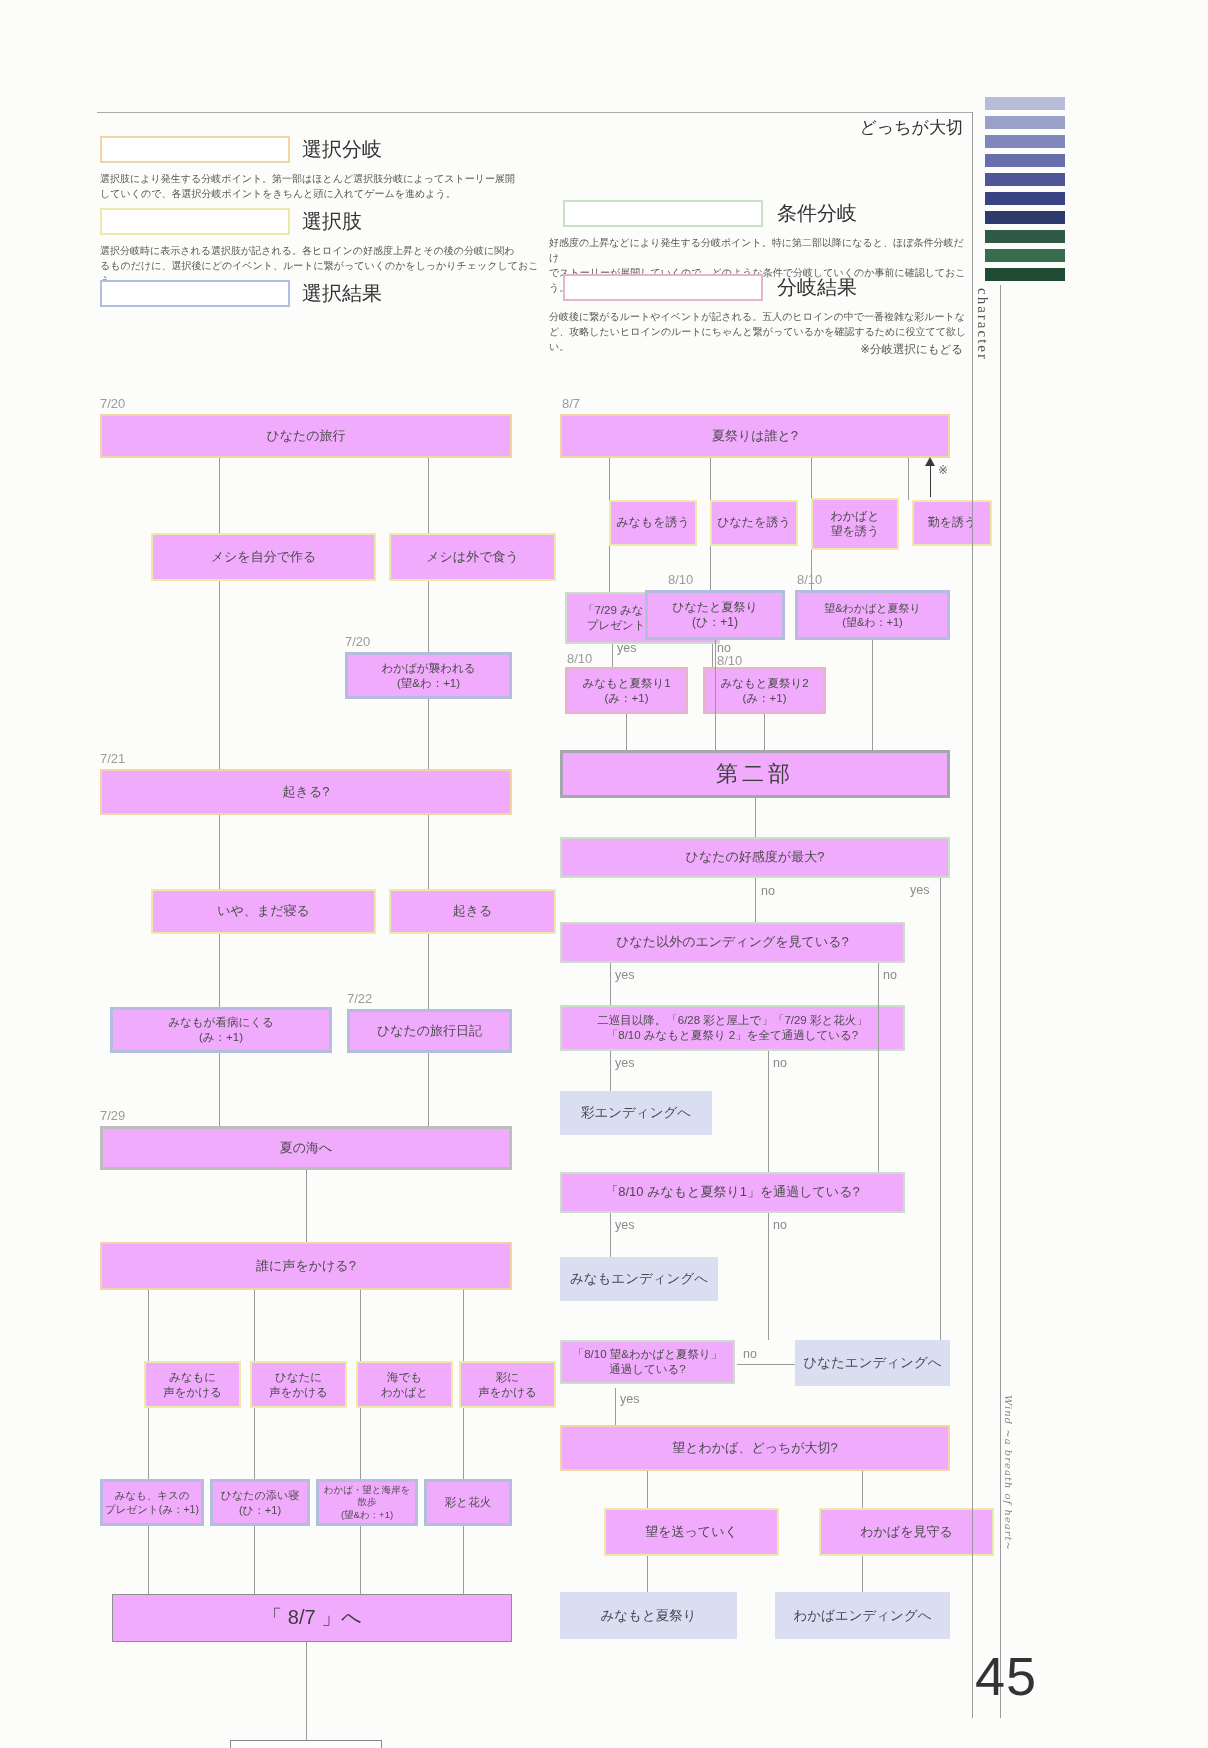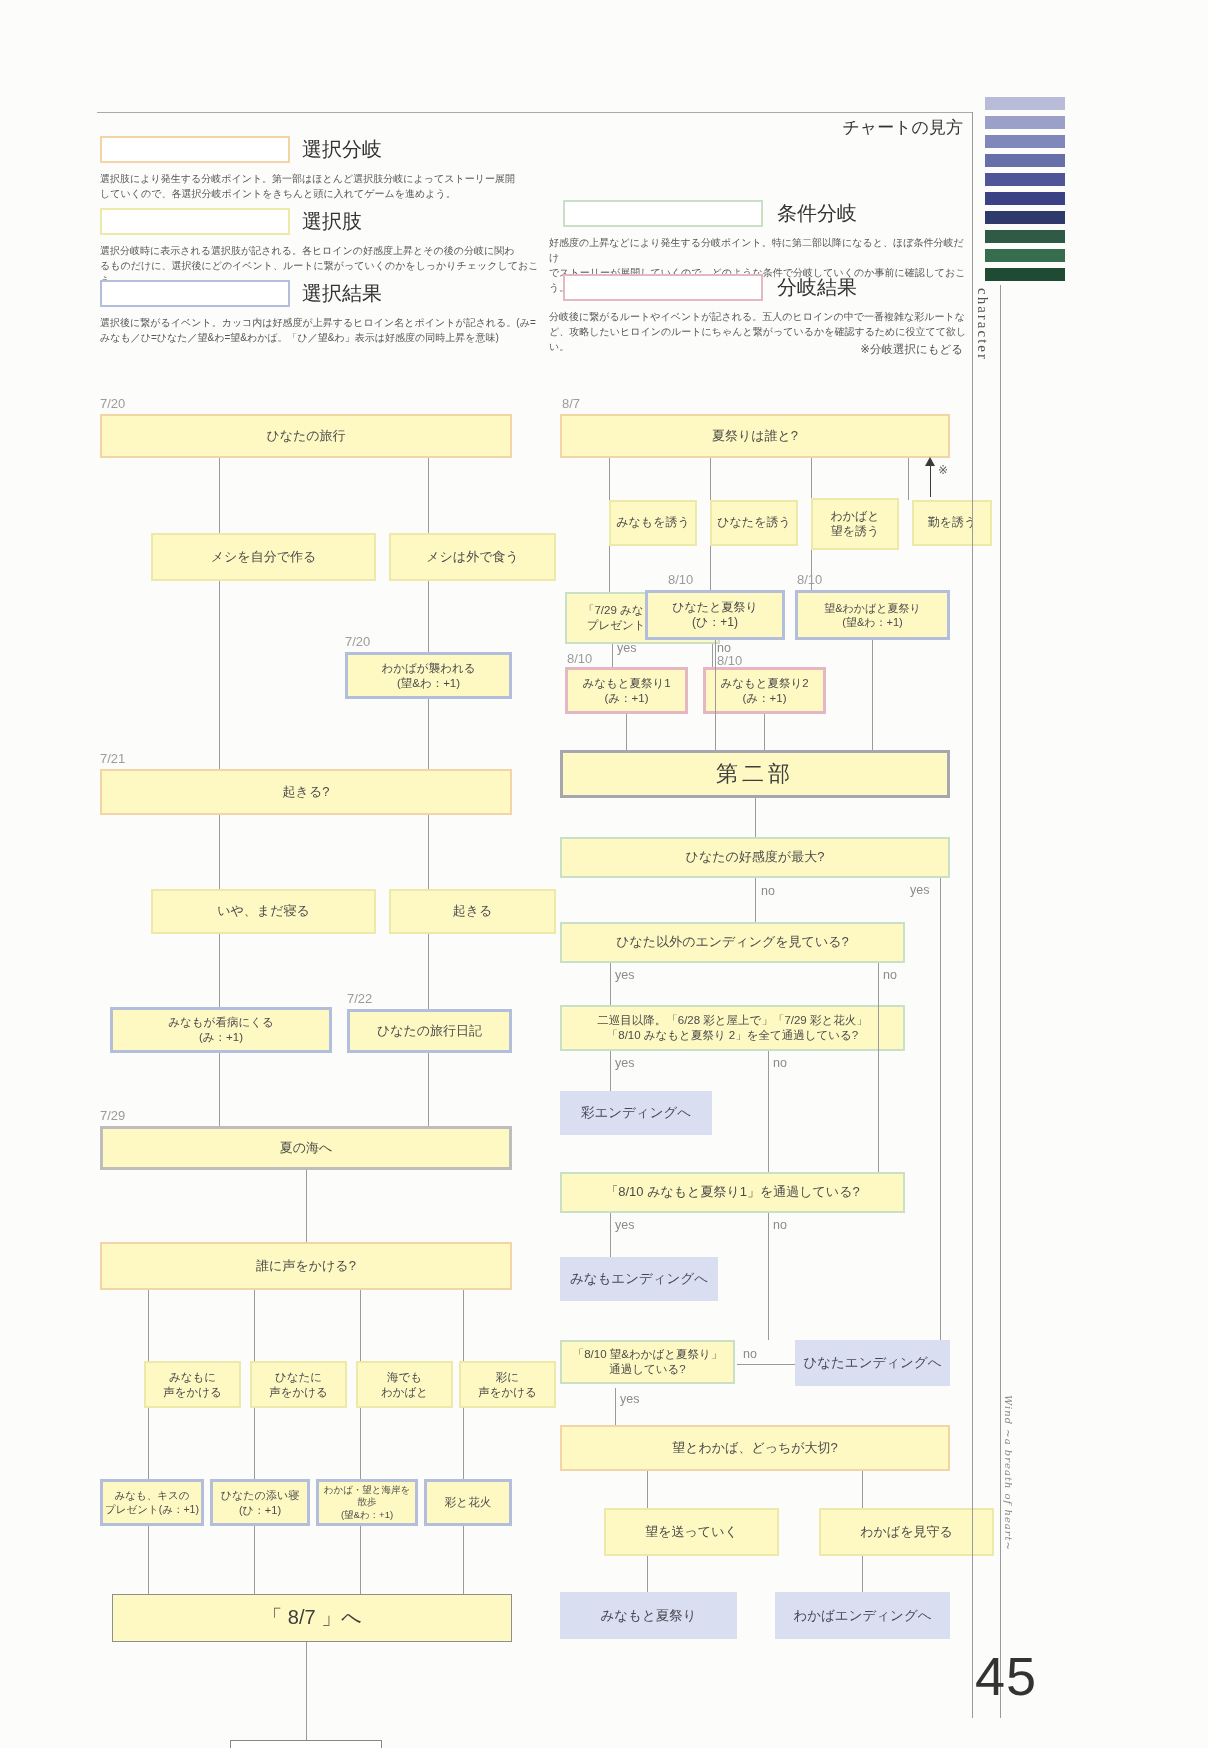--- a/index.html
+++ b/index.html
@@ -1,21 +1,21 @@
 <!DOCTYPE html>
 <html style="--choice_branch: #f2d4a6; --choice: #ece9a9; --choice_result: #b3bedd; --condition_branch: #c9dfc6; --branch_result: #e5b7c2; --event: #bdbdbd; --part: #a6a6af; --ending_fill: #dadef1; --plain: #8f8f8f;"><head>
 <meta charset="utf-8">
 <style>
   html,body{margin:0;padding:0;}
   body{font-family:"Liberation Sans","DejaVu Sans",sans-serif;background:#e8e8e6;}
   #page{position:relative;width:1208px;height:1748px;background:#fcfcfa;margin:0 auto;overflow:hidden;}
   .hl{position:absolute;height:1px;background:#9a9a9a;}
   .vl{position:absolute;width:1px;background:#9a9a9a;}
   .rule{background:#aaa;}
-  .box{position:absolute;box-sizing:border-box;background:#fef9c3;display:flex;align-items:center;justify-content:center;
+  .box{position:absolute;box-sizing:border-box;background:#f0abfc;display:flex;align-items:center;justify-content:center;
        text-align:center;color:#4b4b4b;font-size:13px;line-height:1.28;white-space:pre-line;}
   .b-or{border:2px solid var(--choice_branch);}
   .b-ye{border:2px solid var(--choice);margin-left:44px;}
   .b-bl{border:3px solid var(--choice_result);}
   .b-gr{border:2px solid var(--condition_branch);}
   .b-pk{border:3px solid var(--branch_result);}
   .b-sv{border:3px solid var(--event);}
   .b-pt{border:3px solid var(--part);font-size:22px;letter-spacing:4px;color:#3e3e3e;}
   .b-pl{border:1px solid var(--plain);font-size:20px;color:#3e3e3e;}
   .fill{background:var(--ending_fill);border:none;font-size:13.5px;color:#474752;}
@@ -34,36 +34,34 @@
   .mark{position:absolute;font-size:12px;color:#666;}
   .pageno{position:absolute;font-size:54px;color:#333;letter-spacing:1px;}
   .frag{position:absolute;box-sizing:border-box;border:1px solid #888;border-bottom:none;background:#fff;}
 </style>
 </head>
 <body>
 
 <div id="page">
 
   <i class="hl rule" style="left:97px;top:112px;width:875px"></i>
-  <div class="hdr" style="left:760px;top:116px;width:203px">チャートの見方</div>
+  <div class="hdr" style="left:760px;top:116px;width:203px">どっちが大切</div>
 
   <div class="lbox" style="left:100px;top:136px;border:2px solid var(--choice_branch)"></div>
   <div class="ltitle" style="left:302px;top:136px">選択分岐</div>
   <div class="ldesc" style="left:100px;top:171px;width:440px">選択肢により発生する分岐ポイント。第一部はほとんど選択肢分岐によってストーリー展開
 していくので、各選択分岐ポイントをきちんと頭に入れてゲームを進めよう。</div>
 
   <div class="lbox" style="left:100px;top:208px;border:2px solid var(--choice)"></div>
   <div class="ltitle" style="left:302px;top:208px">選択肢</div>
   <div class="ldesc" style="left:100px;top:243px;width:440px">選択分岐時に表示される選択肢が記される。各ヒロインの好感度上昇とその後の分岐に関わ
 るものだけに、選択後にどのイベント、ルートに繋がっていくのかをしっかりチェックしておこう。</div>
 
   <div class="lbox" style="left:100px;top:280px;border:2px solid var(--choice_result)"></div>
   <div class="ltitle" style="left:302px;top:280px">選択結果</div>
-  <div class="ldesc" style="left:100px;top:315px;width:440px">選択後に繋がるイベント。カッコ内は好感度が上昇するヒロイン名とポイントが記される。(み=
-みなも／ひ=ひなた／望&amp;わ=望&amp;わかば。「ひ／望&amp;わ」表示は好感度の同時上昇を意味)</div>
 
   <div class="lbox" style="left:563px;top:200px;width:200px;border:2px solid var(--condition_branch)"></div>
   <div class="ltitle" style="left:777px;top:200px">条件分岐</div>
   <div class="ldesc" style="left:549px;top:235px;width:424px">好感度の上昇などにより発生する分岐ポイント。特に第二部以降になると、ほぼ条件分岐だけ
 でストーリーが展開していくので、どのような条件で分岐していくのか事前に確認しておこう。</div>
 
   <div class="lbox" style="left:563px;top:274px;width:200px;border:2px solid var(--branch_result)"></div>
   <div class="ltitle" style="left:777px;top:274px">分岐結果</div>
   <div class="ldesc" style="left:549px;top:309px;width:424px">分岐後に繋がるルートやイベントが記される。五人のヒロインの中で一番複雑な彩ルートな
 ど、攻略したいヒロインのルートにちゃんと繋がっているかを確認するために役立てて欲しい。</div>

